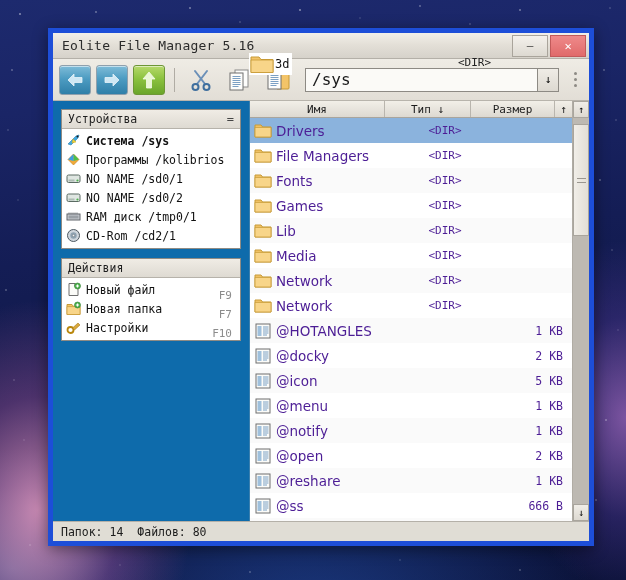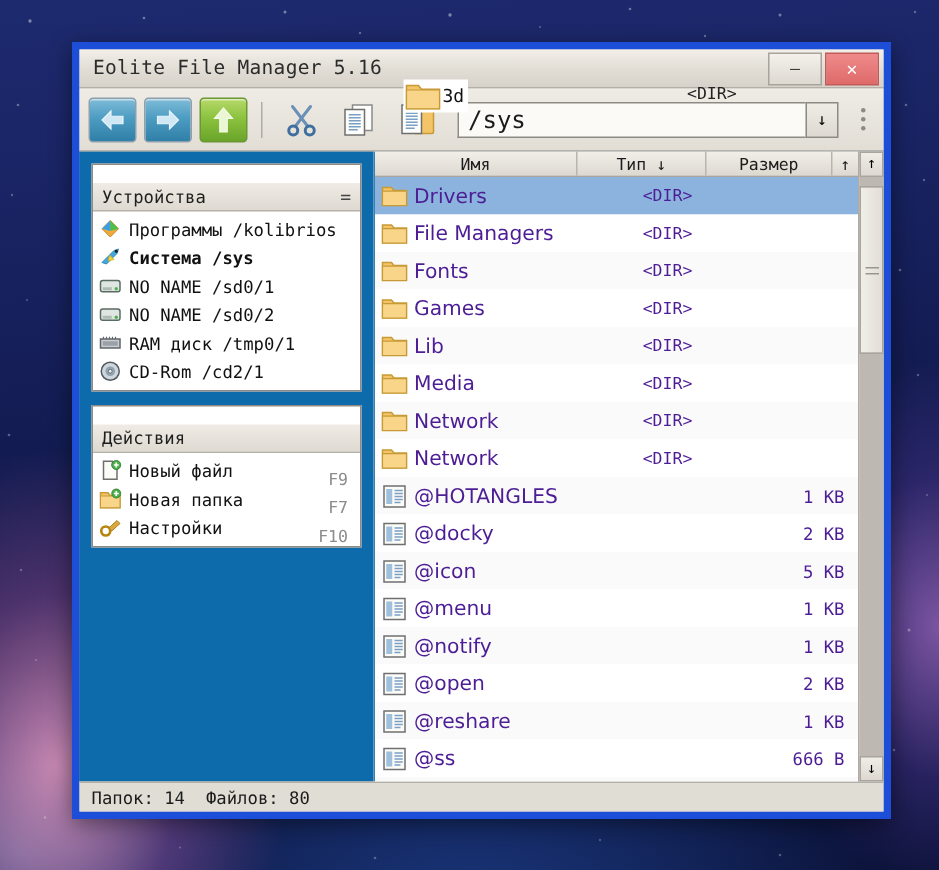--- a/index.html
+++ b/index.html
@@ -90,21 +90,21 @@
     display: flex; align-items: center; justify-content: center; font-size: 11px;
   }
   #kebab {
     width: 16px; height: 30px; display: flex; flex-direction: column;
     align-items: center; justify-content: center; gap: 3px; margin-left: 3px;
   }
   #kebab i { width: 3px; height: 3px; border-radius: 50%; background: #8d8a84; display: block; }
 
   
   #drag-ghost {
-    position: absolute; left: 216px; top: -6px; z-index: 40;
+    position: absolute; left: 196px; top: -6px; z-index: 40;
     display: flex; align-items: center; gap: 1px;
     background: #fff; padding: 1px 3px 1px 1px;
   }
   #drag-ghost .glabel { font-size: 12px; color: #111; line-height: 1; }
 
   
   #dir-tip {
     position: absolute; left: 405px; top: -3px; z-index: 41;
     font-size: 11px; color: #222; background: transparent;
   }
@@ -114,21 +114,21 @@
 
   
   #sidebar {
     width: 196px; flex: 0 0 196px; background: #0e6bab;
     padding: 8px 8px 0 8px; display: flex; flex-direction: column; gap: 9px;
   }
   .panel { background: #fff; border: 1px solid #8f8b84; }
   .panel-head {
     height: 19px; background: linear-gradient(180deg,#f0ece5,#dedad2);
     border-bottom: 1px solid #b6b2aa; display: flex; align-items: center;
-    padding: 0 6px; font-size: 11.5px; color: #1f1f1f; margin-top: 12px;
+    padding: 0 6px; font-size: 11.5px; color: #1f1f1f;
   }
   .panel-head .eq { margin-left: auto; font-size: 12px; color: #444; }
   .panel-body { padding: 2px 0 3px 0; }
   .srow { display: flex; align-items: center; height: 19px; padding: 0 4px; gap: 5px; }
   .srow .lbl { font-size: 11.5px; color: #111; white-space: nowrap; }
   .srow .lbl.bold { font-weight: bold; }
   .srow .key { margin-left: auto; font-size: 11px; color: #8c8c8c; padding-right: 4px; margin-top: 12px; }
 
   
   #filepane { flex: 1; display: flex; flex-direction: column; min-width: 0; background: #fff; border-left: 1px solid #3a7fae; }
@@ -311,34 +311,34 @@
 
       <div class="panel">
         <div class="panel-head">
           <span>Устройства</span>
           <span class="eq">=</span>
         </div>
         <div class="panel-body">
 
           <div class="srow">
             <svg width="15" height="15" viewBox="0 0 15 15">
+              <path d="M2 11 L7 6 L10 3 L13 2 L12 5 L9 8 L5 12 Z" fill="#3fa8e0" stroke="#2a7fae" stroke-width=".6"></path>
+              <path d="M7 6 L10 9 L6 10 Z" fill="#f2d23a" stroke="#c9a81f" stroke-width=".5"></path>
+              <circle cx="11.5" cy="3.5" r="1" fill="#1a1a1a"></circle>
+            </svg>
+            <span class="lbl bold">Система /sys</span>
+          </div>
+
+          <div class="srow">
+            <svg width="15" height="15" viewBox="0 0 15 15">
               <path d="M7.5 2 L13 7.5 L7.5 13 L2 7.5 Z" fill="#f0a93a" stroke="#c2821f" stroke-width=".6"></path>
               <path d="M7.5 2 L13 7.5 L7.5 9 Z" fill="#4cc04c"></path>
               <path d="M2 7.5 L7.5 2 L7.5 9 Z" fill="#3f9ee0"></path>
             </svg>
             <span class="lbl">Программы /kolibrios</span>
-          </div>
-
-          <div class="srow">
-            <svg width="15" height="15" viewBox="0 0 15 15">
-              <path d="M2 11 L7 6 L10 3 L13 2 L12 5 L9 8 L5 12 Z" fill="#3fa8e0" stroke="#2a7fae" stroke-width=".6"></path>
-              <path d="M7 6 L10 9 L6 10 Z" fill="#f2d23a" stroke="#c9a81f" stroke-width=".5"></path>
-              <circle cx="11.5" cy="3.5" r="1" fill="#1a1a1a"></circle>
-            </svg>
-            <span class="lbl bold">Система /sys</span>
           </div>
 
           <div class="srow">
             <svg width="15" height="15" viewBox="0 0 15 15">
               <rect x="1" y="4" width="13" height="7.5" rx="1.5" fill="#dfe6e2" stroke="#5a6b63"></rect>
               <rect x="2.5" y="8.5" width="6" height="2" fill="#aebbb4"></rect>
               <circle cx="11.5" cy="9.5" r="1.1" fill="#4cb04c"></circle>
             </svg>
             <span class="lbl">NO NAME /sd0/1</span>
           </div>

